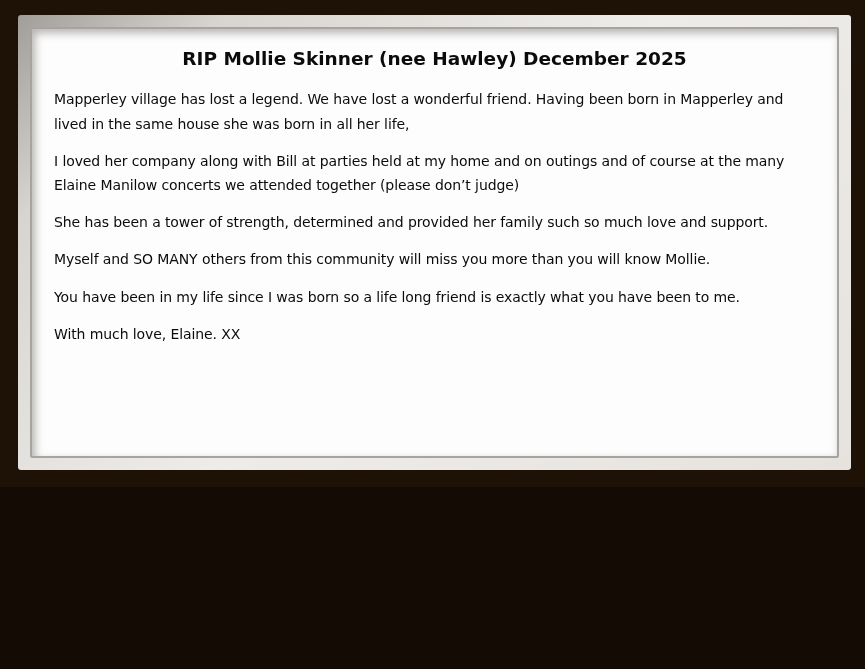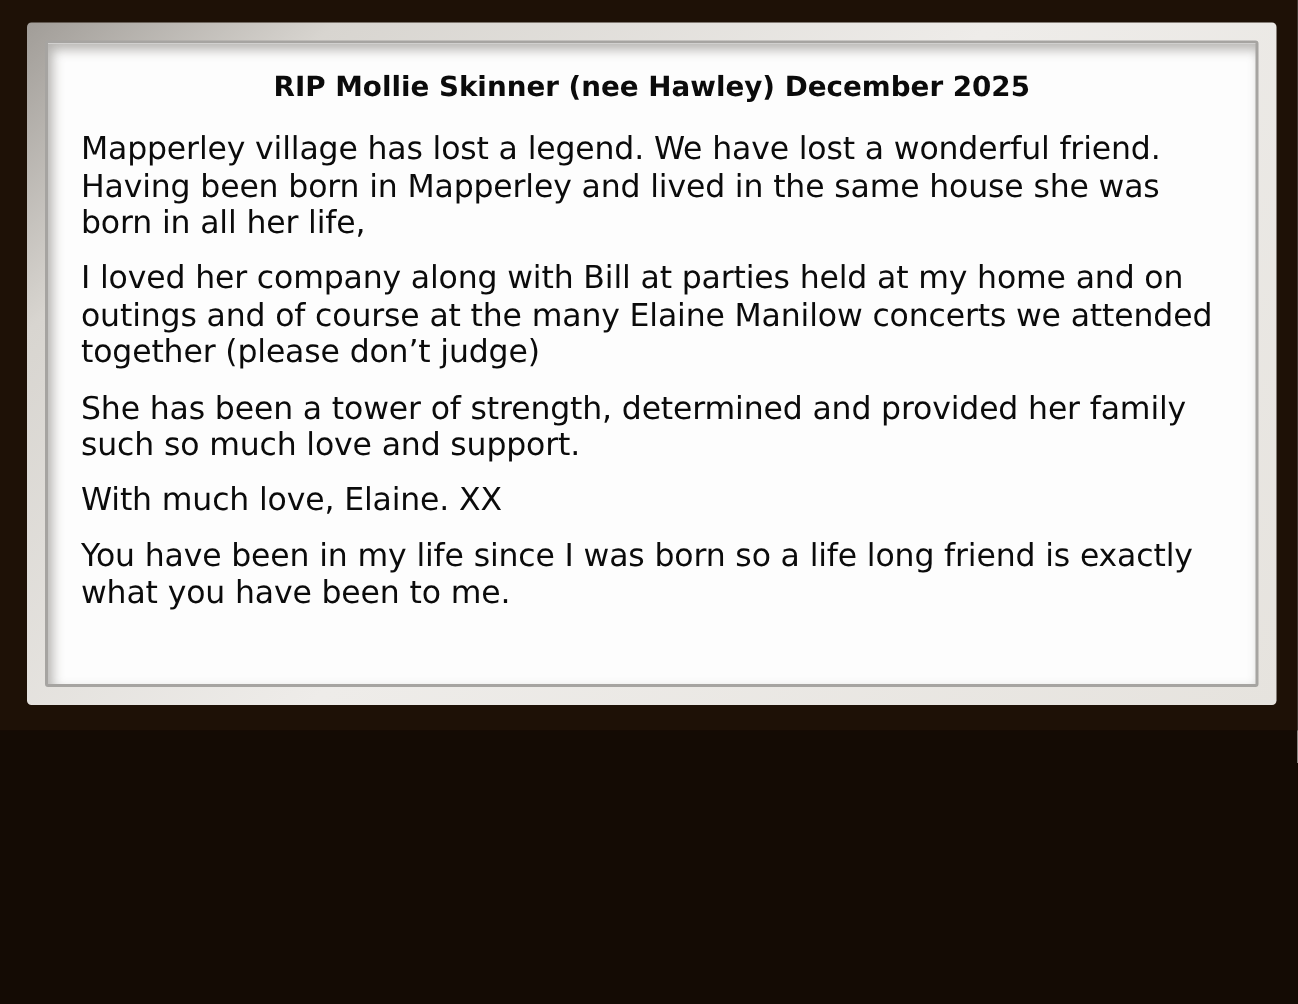--- a/index.html
+++ b/index.html
@@ -37,34 +37,35 @@
     }
     .doc-title {
       font-size: 18.5px;
       font-weight: bold;
       color: #0b0b0b;
       text-align: center;
       margin: 0 0 15px 0;
       line-height: 26px;
     }
     .doc-paragraph {
-      font-size: 21px;
+      font-size: 14px;
       line-height: 24.6px;
       color: #0b0b0b;
       margin: 0 0 12.5px 0;
       letter-spacing: -0.1px;
     }
   </style>
 </head>
 <body>
 
 <div class="frame">
   <div class="mat">
     <div class="content">
       <h1 class="doc-title">RIP Mollie Skinner (nee Hawley) December 2025</h1>
       <p class="doc-paragraph">Mapperley village has lost a legend. We have lost a wonderful friend. Having been born in Mapperley and lived in the same house she was born in all her life,</p>
       <p class="doc-paragraph">I loved her company along with Bill at parties held at my home and on outings and of course at the many Elaine Manilow concerts we attended together (please don’t judge)</p>
       <p class="doc-paragraph">She has been a tower of strength, determined and provided her family such so much love and support.</p>
+      <p class="doc-paragraph">Myself and SO MANY others from this community will miss you more than you will know Mollie.</p>
+      <p class="doc-paragraph">You have been in my life since I was born so a life long friend is exactly what you have been to me.</p>
       <p class="doc-paragraph">With much love, Elaine. XX</p>
-      <p class="doc-paragraph">You have been in my life since I was born so a life long friend is exactly what you have been to me.</p>
     </div>
   </div>
 </div>
 
 </body></html>

